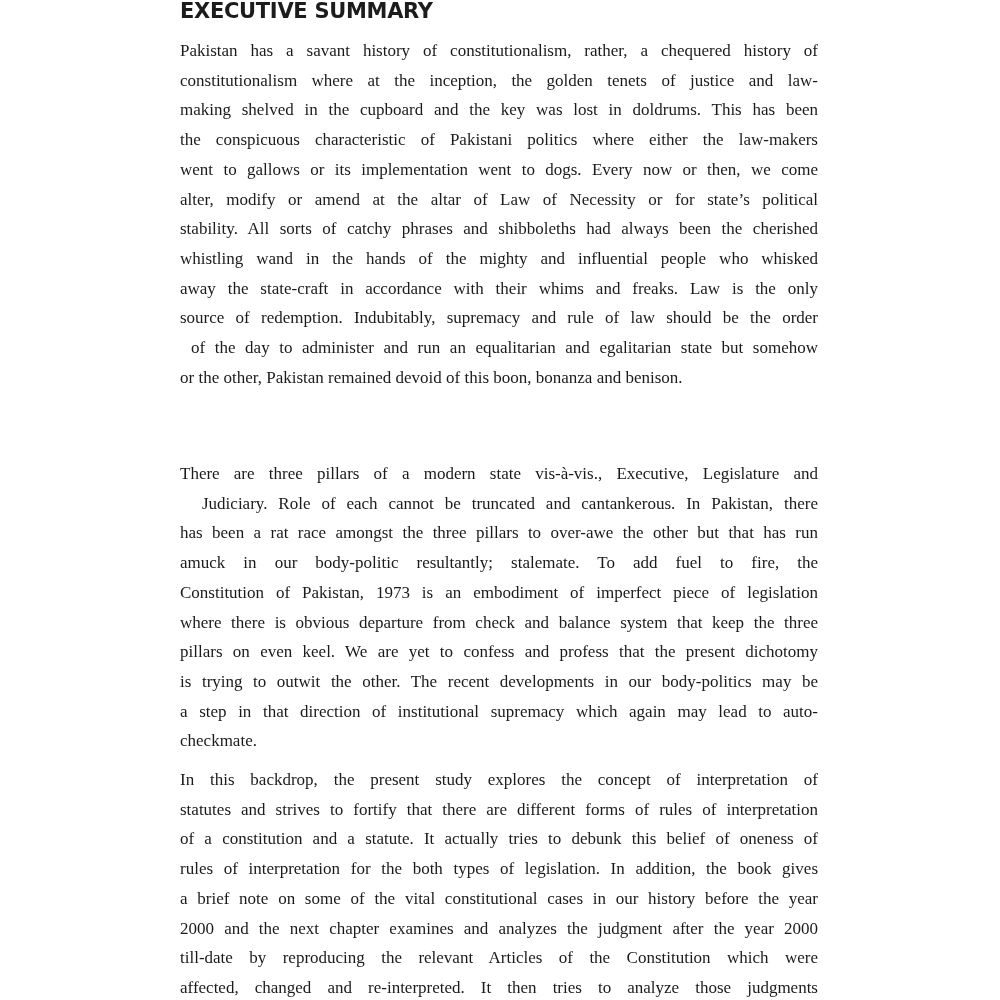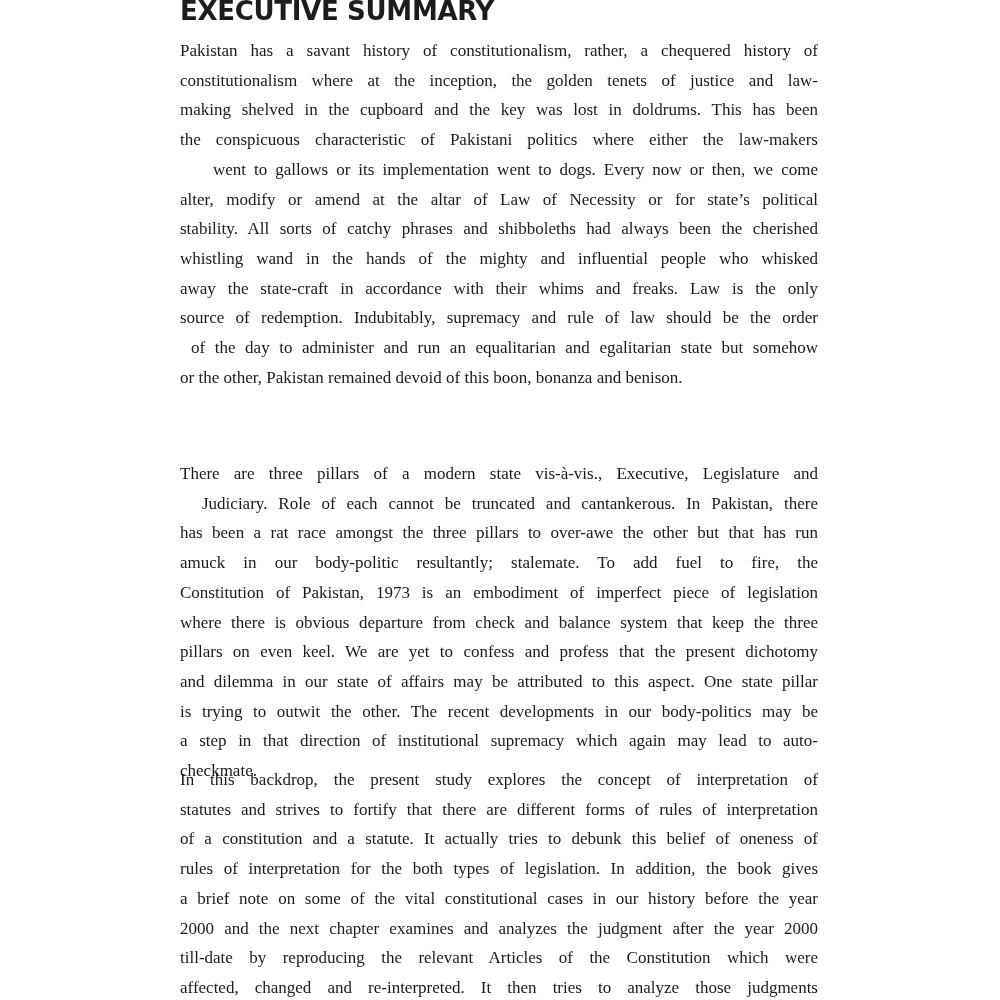--- a/index.html
+++ b/index.html
@@ -1,21 +1,21 @@
 <!DOCTYPE html>
 <html><head>
 <meta charset="utf-8">
 <style>
   html, body { margin: 0; padding: 0; background: #ffffff; }
   body { width: 1000px; height: 1000px; overflow: hidden; position: relative; }
   .page { position: absolute; left: 180px; top: 0; width: 638px; color: #1a1a1a; }
   .heading {
     font-family: "DejaVu Sans", sans-serif;
     font-weight: bold;
-    font-size: 26px;
+    font-size: 21px;
     letter-spacing: -0.3px;
     margin: 0;
     height: 26px;
     line-height: 22px;
     color: #1c1c1c;
     position: relative; top: 0px;
   }
   .para { margin: 0; }
   .line {
     font-family: "Liberation Serif", serif;
@@ -36,39 +36,38 @@
 <body>
 
 <div class="page">
   <h1 class="heading">EXECUTIVE SUMMARY</h1>
 
   <div class="para p1">
     <div class="line" style="white-space: normal; height: auto;">Pakistan has a savant history of constitutionalism, rather, a chequered history of</div>
     <div class="line" style="white-space: normal; height: auto;">constitutionalism where at the inception, the golden tenets of justice and law-</div>
     <div class="line" style="white-space: normal; height: auto;">making shelved in the cupboard and the key was lost in doldrums. This has been</div>
     <div class="line" style="white-space: normal; height: auto;">the conspicuous characteristic of Pakistani politics where either the law-makers</div>
-    <div class="line" style="white-space: normal; height: auto; margin-left: 33px;">went to gallows or its implementation went to dogs. Every now or then, we come</div>
+    <div class="line" style="white-space: normal; height: auto;">went to gallows or its implementation went to dogs. Every now or then, we come</div>
     <div class="line" style="white-space: normal; height: auto;">alter, modify or amend at the altar of Law of Necessity or for state’s political</div>
     <div class="line" style="white-space: normal; height: auto;">stability. All sorts of catchy phrases and shibboleths had always been the cherished</div>
     <div class="line" style="white-space: normal; height: auto;">whistling wand in the hands of the mighty and influential people who whisked</div>
     <div class="line" style="white-space: normal; height: auto;">away the state-craft in accordance with their whims and freaks. Law is the only</div>
     <div class="line" style="white-space: normal; height: auto;">source of redemption. Indubitably, supremacy and rule of law should be the order</div>
     <div class="line" style="white-space: normal; height: auto; margin-left: 11px;">of the day to administer and run an equalitarian and egalitarian state but somehow</div>
     <div class="line last" style="white-space: normal; height: auto;">or the other, Pakistan remained devoid of this boon, bonanza and benison.</div>
   </div>
 
   <div class="para p2">
     <div class="line" style="white-space: normal; height: auto;">There are three pillars of a modern state vis-à-vis., Executive, Legislature and</div>
     <div class="line" style="white-space: normal; height: auto; margin-left: 22px;">Judiciary. Role of each cannot be truncated and cantankerous. In Pakistan, there</div>
     <div class="line" style="white-space: normal; height: auto;">has been a rat race amongst the three pillars to over-awe the other but that has run</div>
     <div class="line" style="white-space: normal; height: auto;">amuck in our body-politic resultantly; stalemate.  To add fuel to fire, the</div>
     <div class="line" style="white-space: normal; height: auto;">Constitution of Pakistan, 1973 is an embodiment of imperfect piece of legislation</div>
     <div class="line" style="white-space: normal; height: auto;">where there is obvious departure from check and balance system that keep the three</div>
     <div class="line" style="white-space: normal; height: auto;">pillars on even keel. We are yet to confess and profess that the present dichotomy</div>
-    <div class="line" style="white-space: normal; height: auto;">and dilemma in our state of affairs may be attributed to this aspect. One state pillar</div>
     <div class="line" style="white-space: normal; height: auto;">is trying to outwit the other. The recent developments in our body-politics may be</div>
     <div class="line" style="white-space: normal; height: auto;">a step in that direction of institutional supremacy which again may lead to auto-</div>
     <div class="line last" style="white-space: normal; height: auto;">checkmate.</div>
   </div>
 
   <div class="para p3">
     <div class="line" style="white-space: normal; height: auto;">In this backdrop, the present study explores the concept of interpretation of</div>
     <div class="line" style="white-space: normal; height: auto;">statutes and strives to fortify that there are different forms of rules of interpretation</div>
     <div class="line" style="white-space: normal; height: auto;">of a constitution and a statute. It actually tries to debunk this belief of oneness of</div>
     <div class="line" style="white-space: normal; height: auto;">rules of interpretation for the both types of legislation. In addition, the book gives</div>

